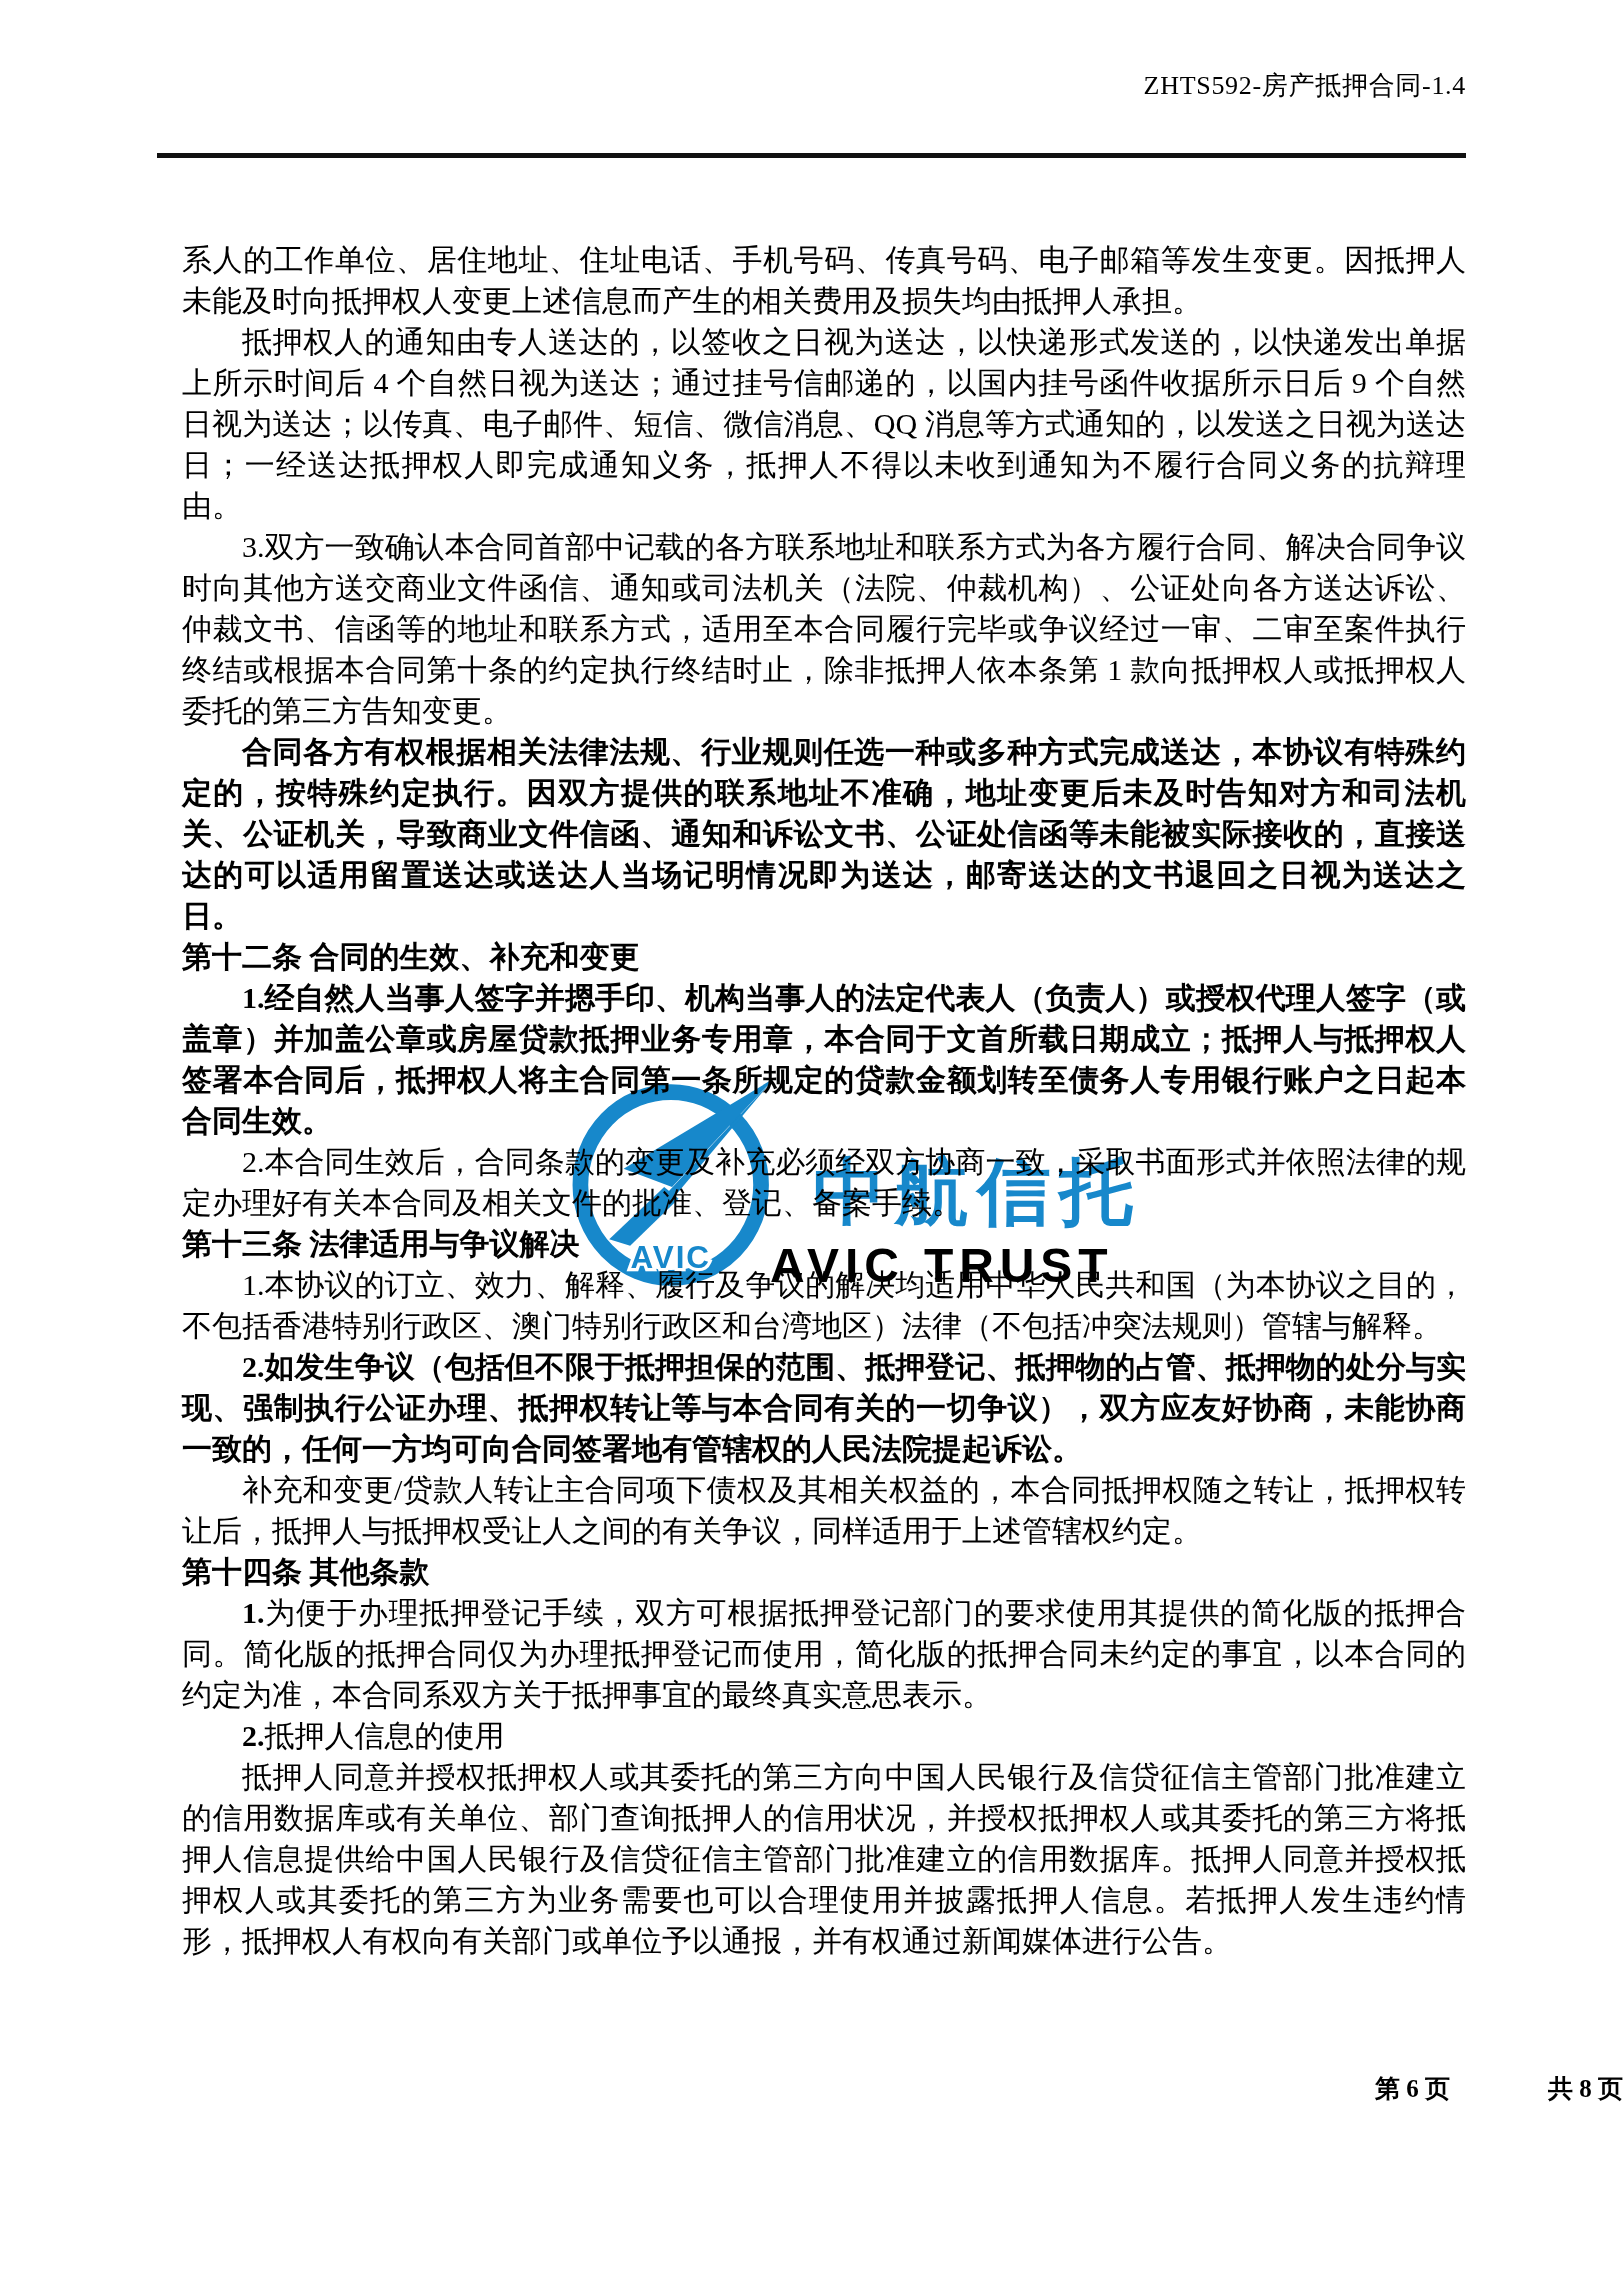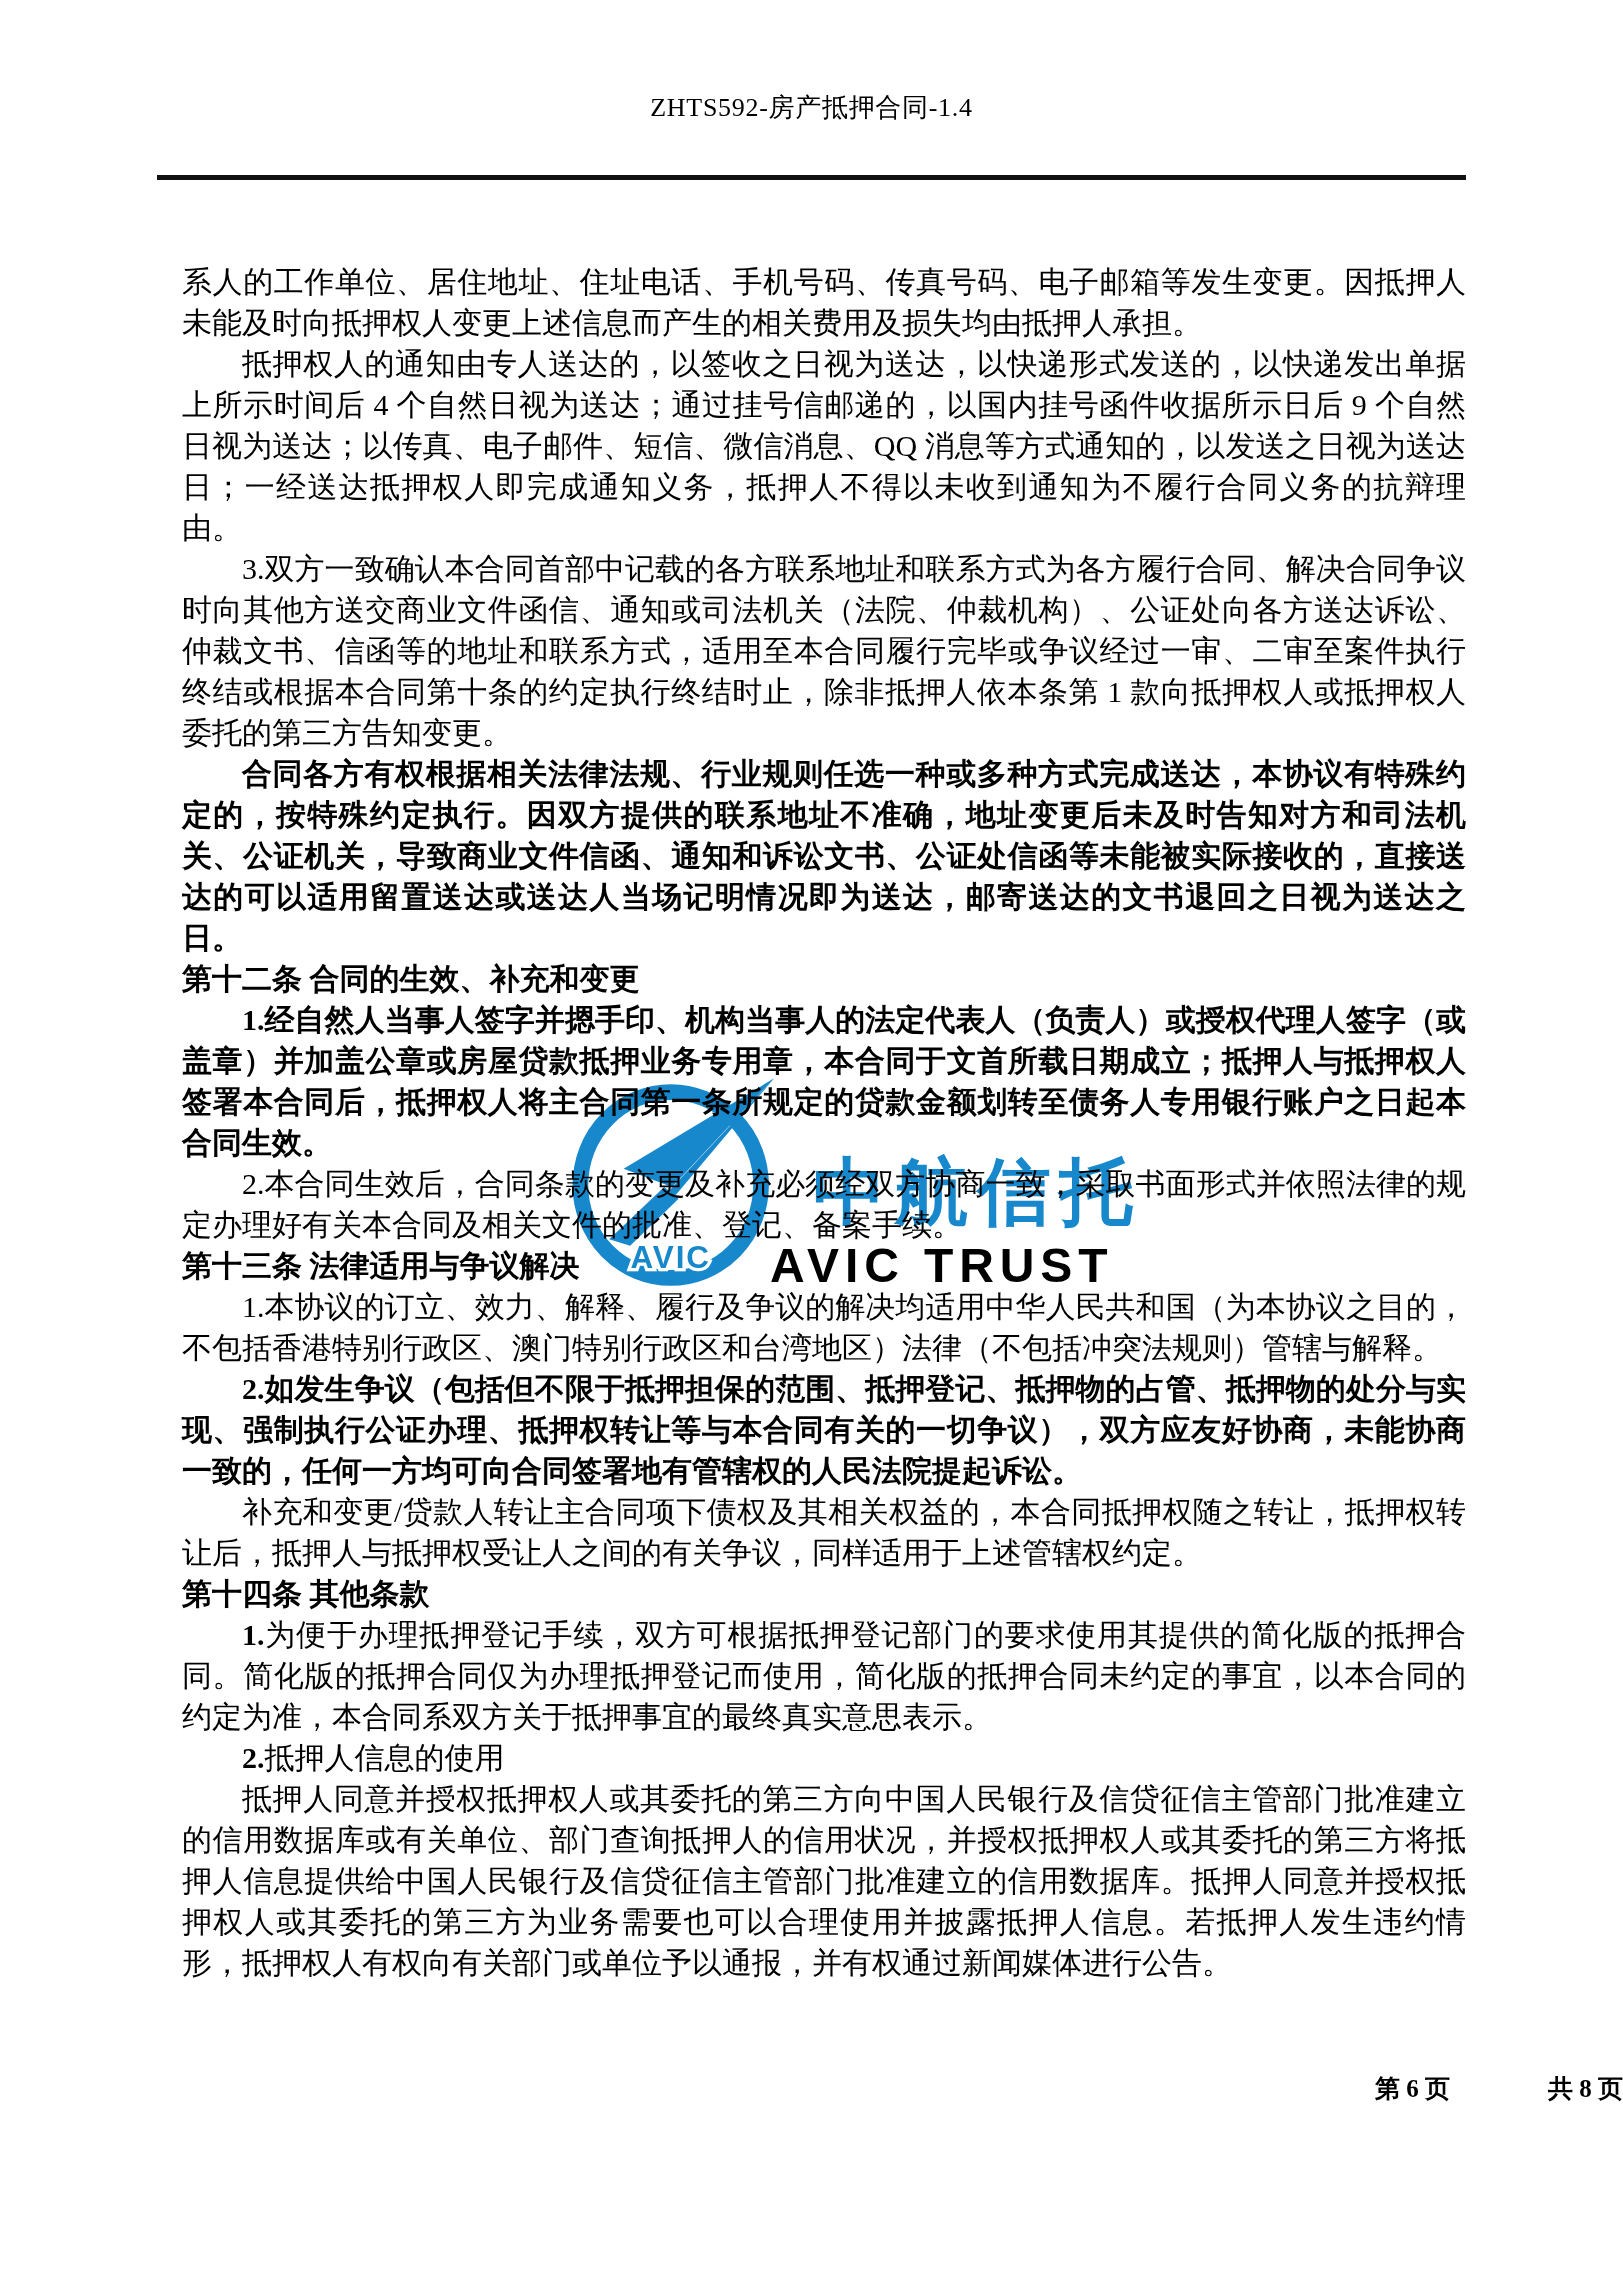--- a/index.html
+++ b/index.html
@@ -6,22 +6,22 @@
   .page{
     position:relative;
     width:1623px;height:2295px;
     background:#ffffff;
     font-family:"Liberation Serif","DejaVu Serif",serif;
     color:#000;
     overflow:hidden;
   }
   .margins{padding:0 157px;}
   .header{
-    padding-top:92px;
-    text-align:center;
+    padding-top:70px;
+    text-align:right;
     font-size:26px;
     line-height:31px;
     letter-spacing:0.7px;
   }
   .rule{
     border:none;
     border-top:5.2px solid #111;
     margin:52px 0 0 0;
   }
   .content{

